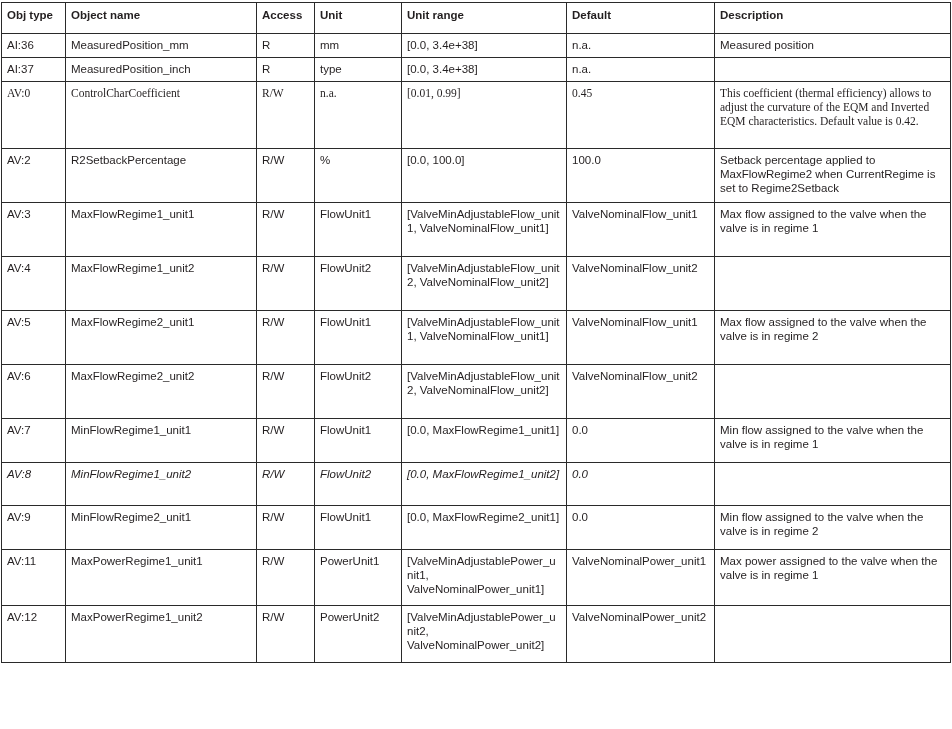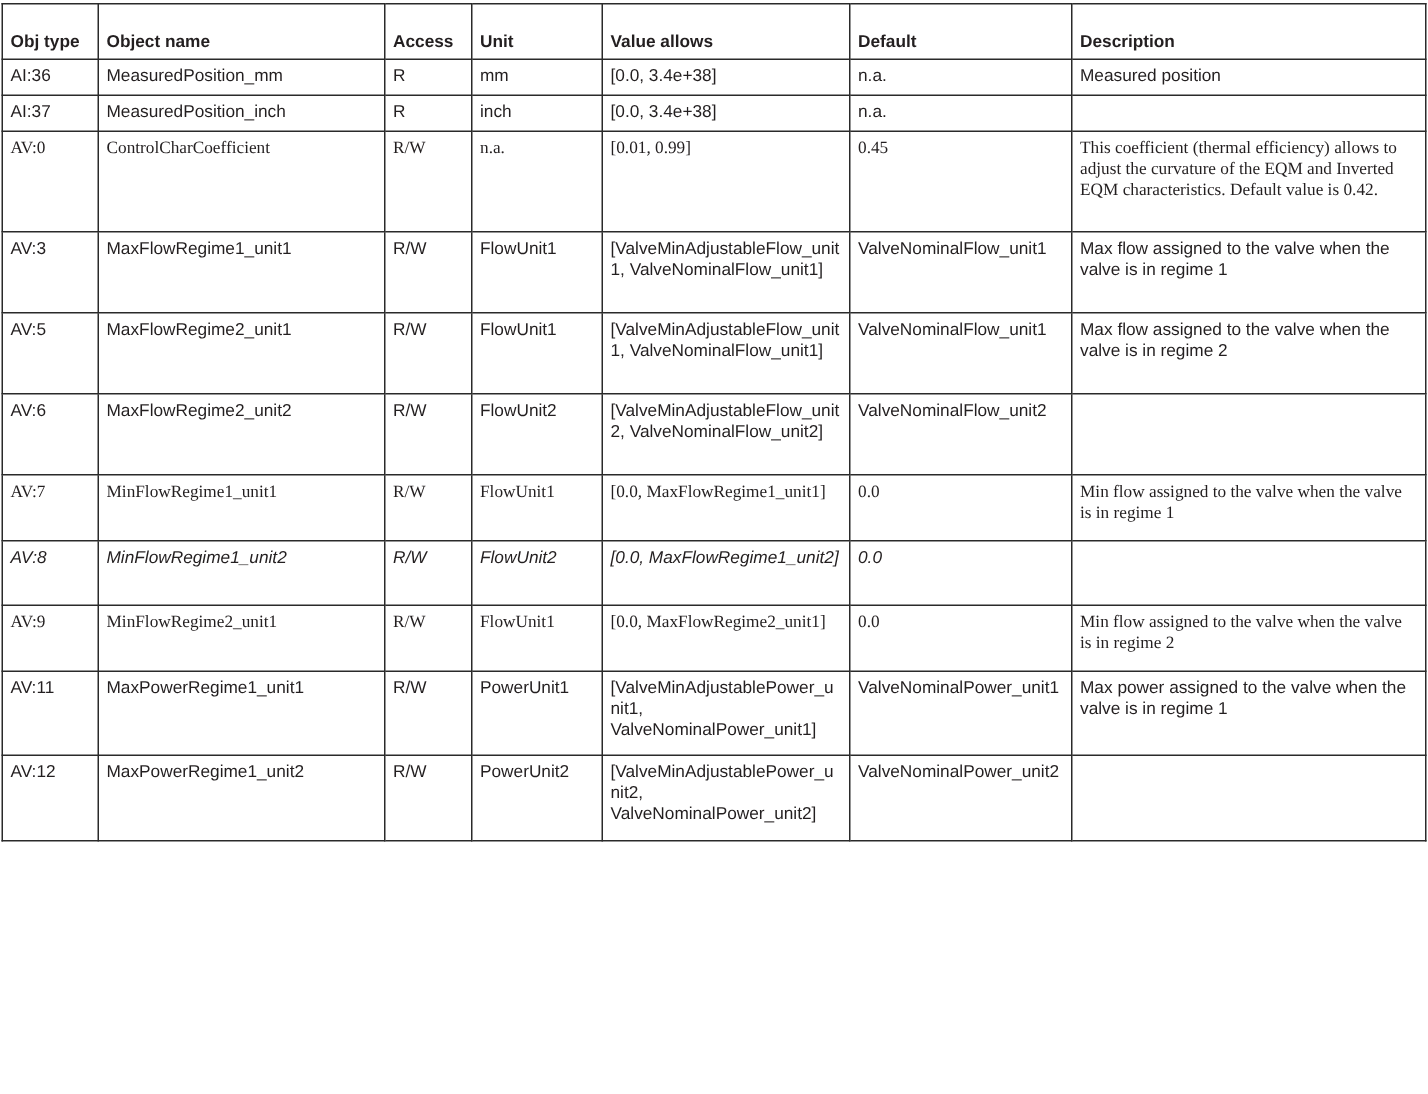--- a/index.html
+++ b/index.html
@@ -37,40 +37,40 @@
     padding: 4px 5px 4px 5px;
     box-sizing: border-box;
     word-wrap: break-word;
     overflow-wrap: break-word;
     color: #231f20;
     background: #ffffff;
   }
   table.objtable thead th {
     font-weight: bold;
     height: 31px;
-    padding-top: 18px;
+    padding-top: 5px;
     padding-bottom: 4px;
     white-space: nowrap;
   }
   
   col.c-objtype    { width: 64px; }
   col.c-objname    { width: 191px; }
   col.c-access     { width: 58px; }
   col.c-unit       { width: 87px; }
   col.c-valuerange { width: 165px; }
   col.c-default    { width: 148px; }
   col.c-desc       { width: 236px; }
 
   
   tr.r-h   > * { height: 25px; }
   tr.r-24  > * { height: 24px; }
   tr.r-67  > * { height: 67px; font-family: Liberation Serif, serif; }
   tr.r-55  > * { height: 55px; }
   tr.r-54  > * { height: 54px; }
-  tr.r-44  > * { height: 44px; font-family: Liberation Serif, serif; }
+  tr.r-44  > * { height: 44px; }
   tr.r-43  > * { height: 43px; font-style: italic; }
   tr.r-56  > * { height: 56px; margin-top: 18px; }
   tr.r-57  > * { height: 57px; }
 </style>
 </head>
 <body>
 
 <div class="sheet">
   <table class="objtable">
     <colgroup>
@@ -81,69 +81,87 @@
       <col class="c-valuerange">
       <col class="c-default">
       <col class="c-desc">
     </colgroup>
     <thead>
       <tr class="r-h">
         <th>Obj type</th>
         <th>Object name</th>
         <th>Access</th>
         <th>Unit</th>
-        <th>Value allows</th>
+        <th>Unit range</th>
         <th>Default</th>
         <th>Description</th>
       </tr>
     </thead>
     <tbody>
 
       <tr class="r-24">
         <td>AI:36</td>
         <td>MeasuredPosition_mm</td>
         <td>R</td>
         <td>mm</td>
         <td>[0.0, 3.4e+38]</td>
         <td>n.a.</td>
         <td>Measured position</td>
       </tr>
 
       <tr class="r-24">
         <td>AI:37</td>
         <td>MeasuredPosition_inch</td>
         <td>R</td>
-        <td>inch</td>
+        <td>type</td>
         <td>[0.0, 3.4e+38]</td>
         <td>n.a.</td>
         <td></td>
       </tr>
 
       <tr class="r-67">
         <td>AV:0</td>
         <td>ControlCharCoefficient</td>
         <td>R/W</td>
         <td>n.a.</td>
         <td>[0.01, 0.99]</td>
         <td>0.45</td>
         <td>This coefficient (thermal efficiency) allows to adjust the curvature of the EQM and Inverted EQM characteristics. Default value is 0.42.</td>
       </tr>
 
 
+      <tr class="r-54">
+        <td>AV:2</td>
+        <td>R2SetbackPercentage</td>
+        <td>R/W</td>
+        <td>%</td>
+        <td>[0.0, 100.0]</td>
+        <td>100.0</td>
+        <td>Setback percentage applied to MaxFlowRegime2 when CurrentRegime is set to Regime2Setback</td>
+      </tr>
 
       <tr class="r-54">
         <td>AV:3</td>
         <td>MaxFlowRegime1_unit1</td>
         <td>R/W</td>
         <td>FlowUnit1</td>
         <td>[ValveMinAdjustableFlow_unit1, ValveNominalFlow_unit1]</td>
         <td>ValveNominalFlow_unit1</td>
         <td>Max flow assigned to the valve when the valve is in regime 1</td>
       </tr>
 
+      <tr class="r-54">
+        <td>AV:4</td>
+        <td>MaxFlowRegime1_unit2</td>
+        <td>R/W</td>
+        <td>FlowUnit2</td>
+        <td>[ValveMinAdjustableFlow_unit2, ValveNominalFlow_unit2]</td>
+        <td>ValveNominalFlow_unit2</td>
+        <td></td>
+      </tr>
 
       <tr class="r-54">
         <td>AV:5</td>
         <td>MaxFlowRegime2_unit1</td>
         <td>R/W</td>
         <td>FlowUnit1</td>
         <td>[ValveMinAdjustableFlow_unit1, ValveNominalFlow_unit1]</td>
         <td>ValveNominalFlow_unit1</td>
         <td>Max flow assigned to the valve when the valve is in regime 2</td>
       </tr>

